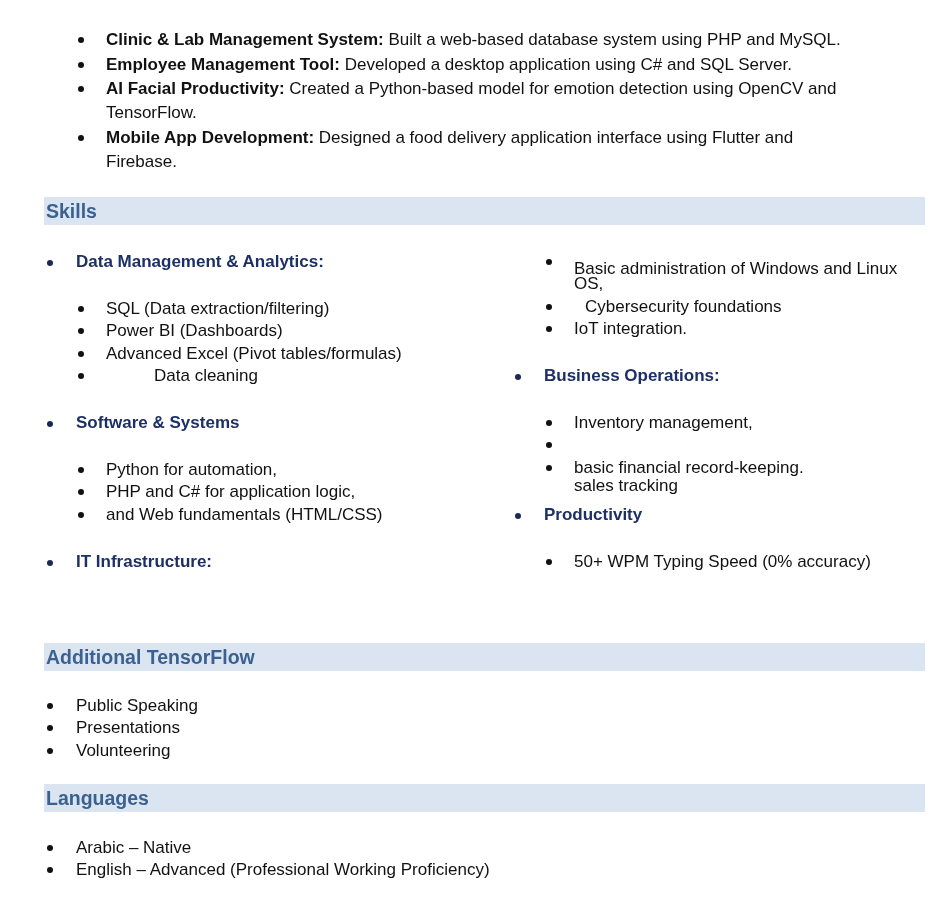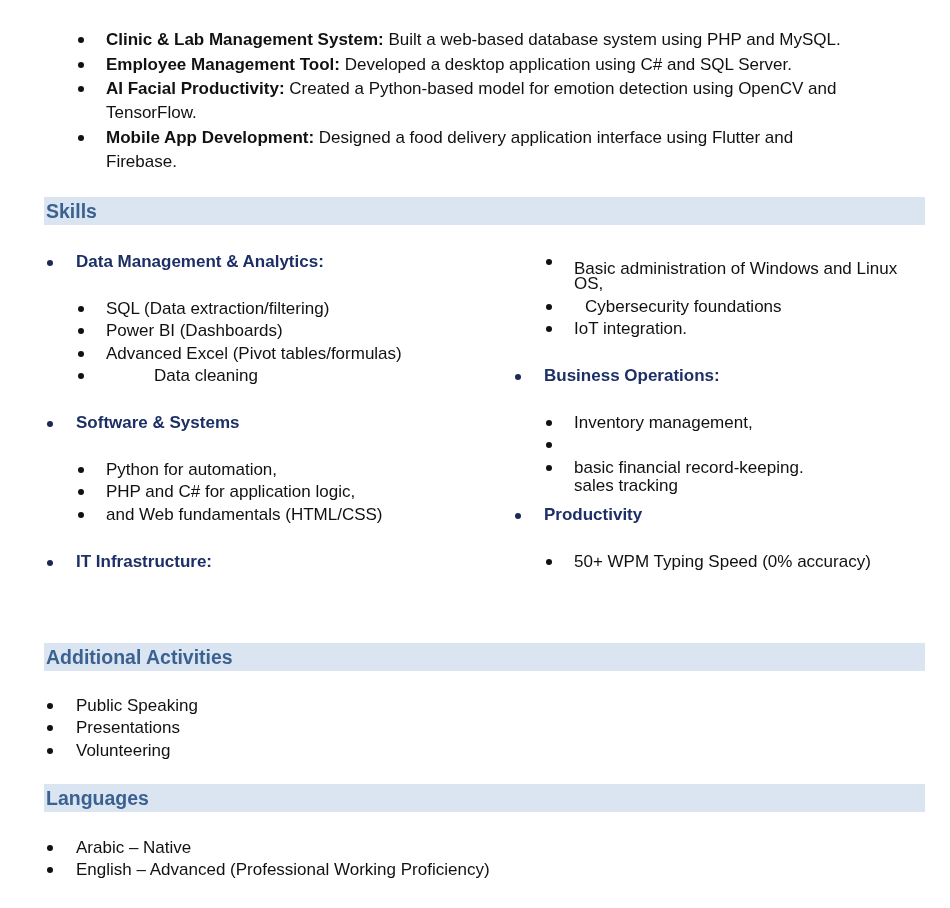--- a/index.html
+++ b/index.html
@@ -140,21 +140,21 @@
   <div class="abs txt" style="left:574px; top:457px;">basic financial record-keeping.</div>
 
   <span class="bullet navy" style="left:515px; top:513px;"></span>
   <div class="abs sub" style="left:544px; top:504px;">Productivity</div>
 
   <span class="bullet" style="left:546px; top:559px;"></span>
   <div class="abs txt" style="left:574px; top:551px;">50+ WPM Typing Speed (0% accuracy)</div>
 </div>
 
 <div class="band" style="top:643px;">
-  <span class="band-title">Additional Activities</span>
+  <span class="band-title">Additional TensorFlow</span>
 </div>
 <div>
   <span class="bullet" style="left:47px; top:703px;"></span>
   <div class="abs txt" style="left:76px; top:695px;">Public Speaking</div>
   <span class="bullet" style="left:47px; top:725px;"></span>
   <div class="abs txt" style="left:76px; top:717px;">Presentations</div>
   <span class="bullet" style="left:47px; top:748px;"></span>
   <div class="abs txt" style="left:76px; top:740px;">Volunteering</div>
 </div>
 

